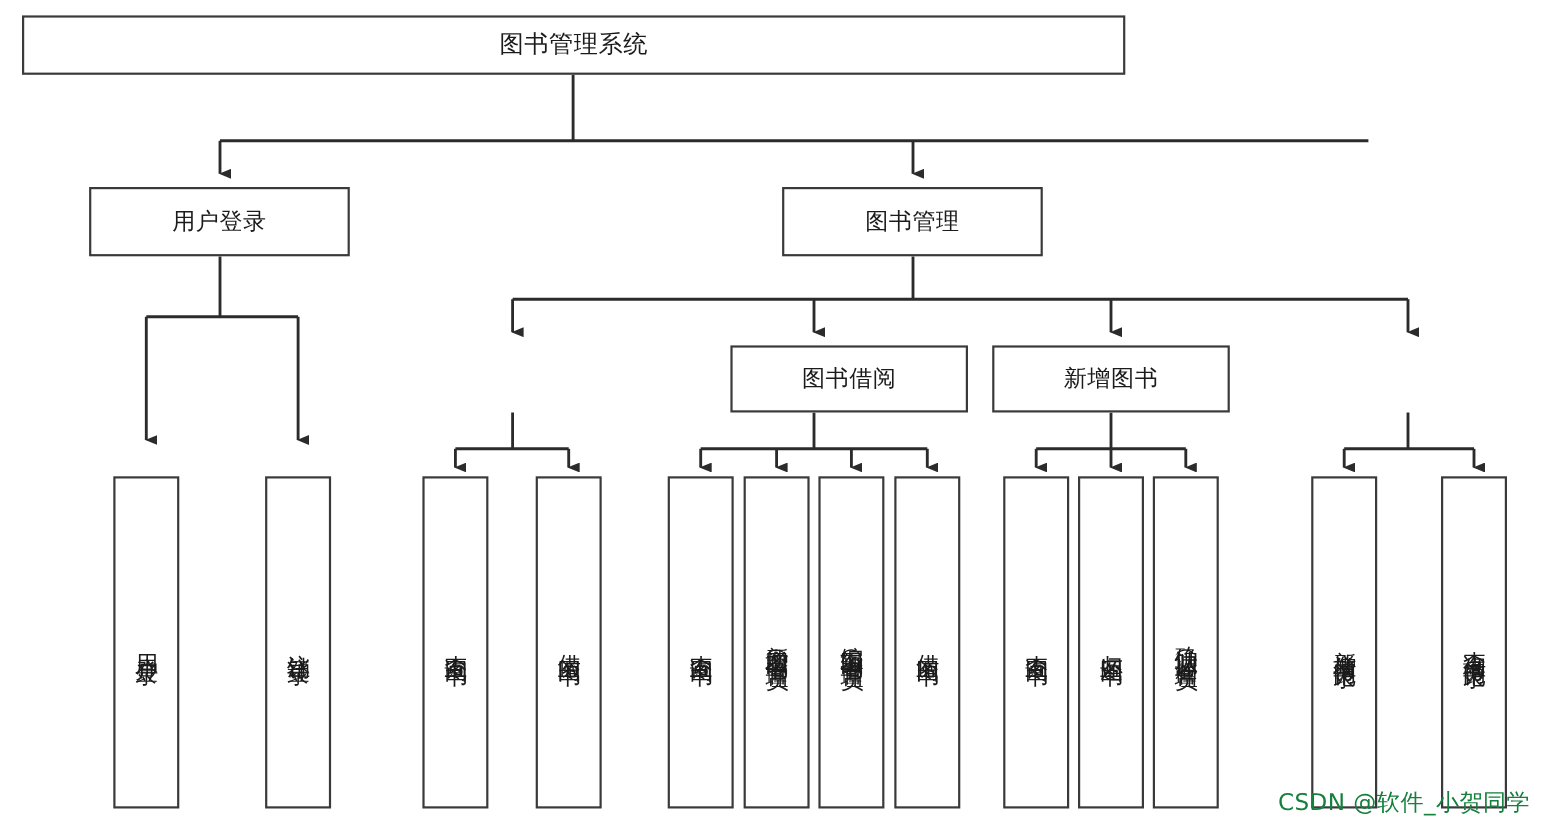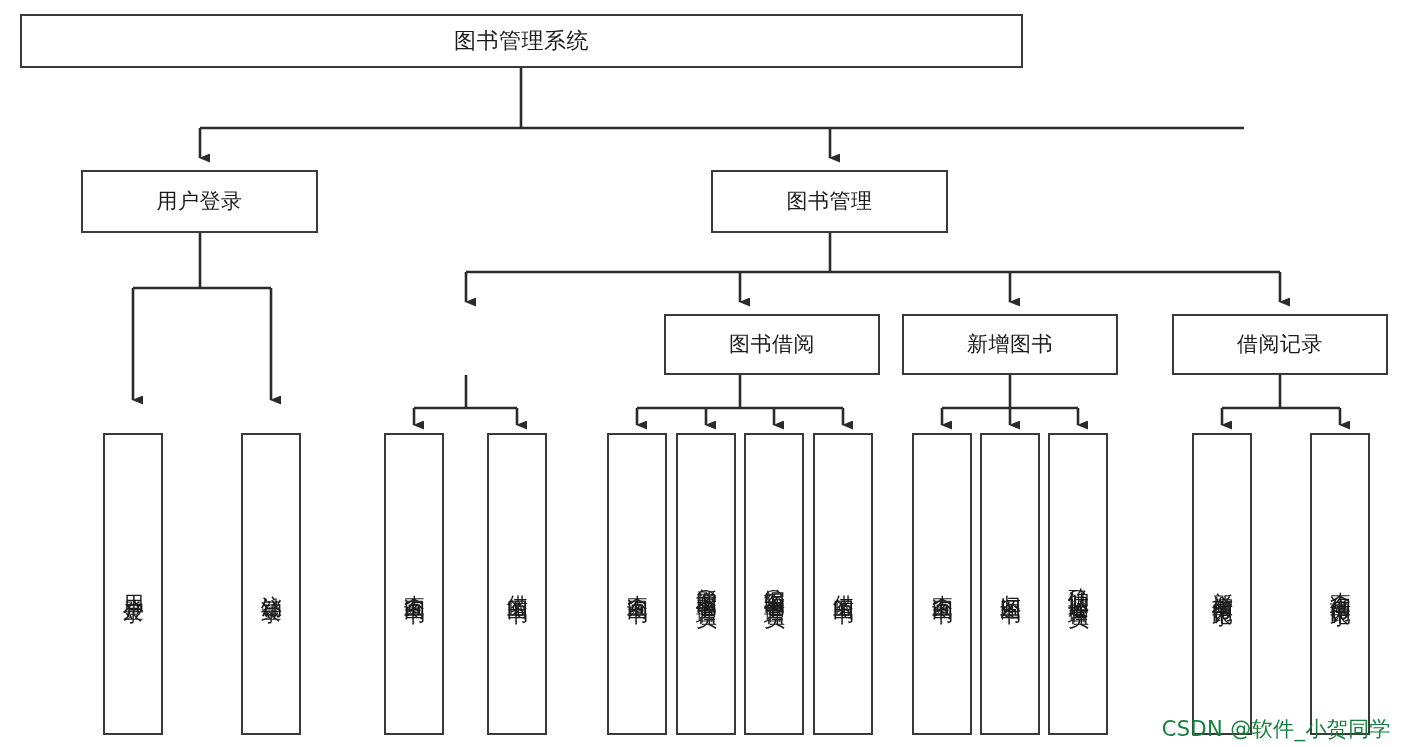--- a/index.html
+++ b/index.html
@@ -135,23 +135,20 @@
   <div class="node horizontal" style="left:711px; top:170px; width:237px; height:63px;">
     <span class="node-label">图书管理</span>
   </div>
 
   <div class="node horizontal" style="left:664px; top:314px; width:216px; height:61px;">
     <span class="node-label">图书借阅</span>
   </div>
   <div class="node horizontal" style="left:902px; top:314px; width:216px; height:61px;">
     <span class="node-label">新增图书</span>
   </div>
-  <div class="node horizontal" style="left:1172px; top:314px; width:216px; height:61px;">
-    <span class="node-label">借阅记录</span>
-  </div>
 
   <div class="node vertical" style="left:103px; top:433px; width:60px; height:302px;">
     <span class="node-label">用户登录</span>
   </div>
   <div class="node vertical" style="left:241px; top:433px; width:60px; height:302px;">
     <span class="node-label">注销登录</span>
   </div>
 
   <div class="node vertical" style="left:384px; top:433px; width:60px; height:302px;">
     <span class="node-label">查询图书</span>

